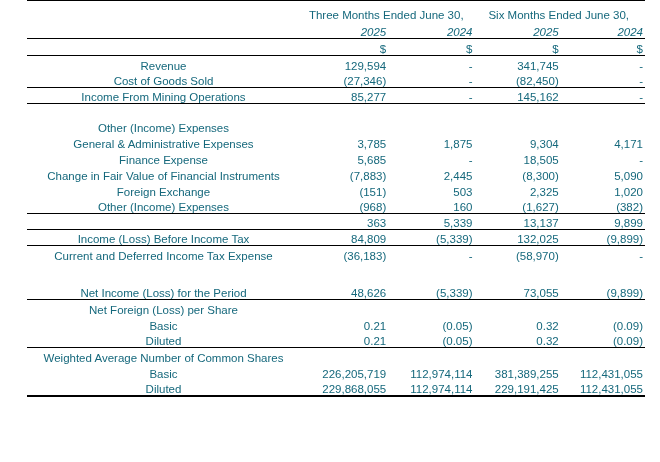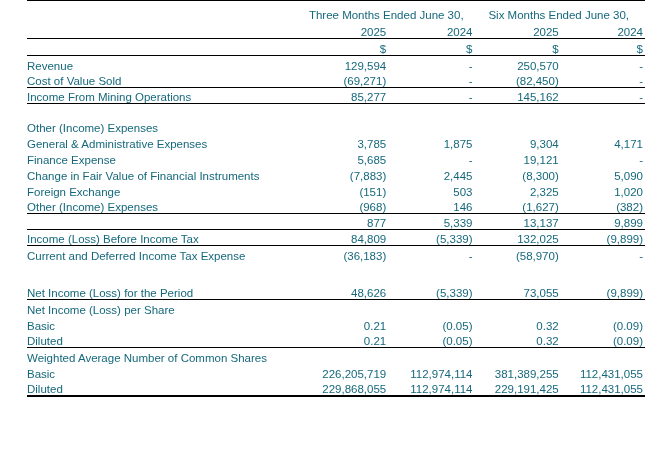--- a/index.html
+++ b/index.html
@@ -34,27 +34,27 @@
     padding: 0;
     margin: 0;
     vertical-align: bottom;
     font-weight: normal;
     white-space: nowrap;
   }
 
   
   tr.r { height: 16px; }
   tr.hdr1 { height: 20px; }
-  tr.hdr2 { height: 18px; }
+  tr.hdr2 { height: 18px; font-style: italic; }
   tr.dollar { height: 17px; }
   tr.gap { height: 14px; }
   tr.gap-lg { height: 22px; }
 
   
-  td.label { text-align: left; padding-left: 2px; }
+  td.label { text-align: center; padding-left: 2px; }
   td.num   { text-align: right; padding-right: 12px; }
   td.num.last { padding-right: 2px; }
   th.ch    { text-align: right; padding-right: 12px; }
   th.ch.last { padding-right: 2px; }
 
   
   .ind0 { padding-left: 2px; }
   .ind1 { padding-left: 16px; }
 
   
@@ -104,27 +104,27 @@
       <th class="ch b">$</th>
       <th class="ch b">$</th>
       <th class="ch b">$</th>
       <th class="ch b last">$</th>
     </tr>
 
     <tr class="r">
       <td class="label ind0 b">Revenue</td>
       <td class="num">129,594</td>
       <td class="num">-</td>
-      <td class="num">250,570</td>
-      <td class="num last">-</td>
-    </tr>
-
-    <tr class="r rule-bot">
-      <td class="label ind0 b">Cost of Value Sold</td>
-      <td class="num">(69,271)</td>
+      <td class="num">341,745</td>
+      <td class="num last">-</td>
+    </tr>
+
+    <tr class="r rule-bot">
+      <td class="label ind0 b">Cost of Goods Sold</td>
+      <td class="num">(27,346)</td>
       <td class="num">-</td>
       <td class="num">(82,450)</td>
       <td class="num last">-</td>
     </tr>
 
     <tr class="r rule-bot">
       <td class="label ind0 b">Income From Mining Operations</td>
       <td class="num">85,277</td>
       <td class="num">-</td>
       <td class="num">145,162</td>
@@ -148,21 +148,21 @@
       <td class="num">3,785</td>
       <td class="num">1,875</td>
       <td class="num">9,304</td>
       <td class="num last">4,171</td>
     </tr>
 
     <tr class="r">
       <td class="label ind1">Finance Expense</td>
       <td class="num">5,685</td>
       <td class="num">-</td>
-      <td class="num">19,121</td>
+      <td class="num">18,505</td>
       <td class="num last">-</td>
     </tr>
 
     <tr class="r">
       <td class="label ind1">Change in Fair Value of Financial Instruments</td>
       <td class="num">(7,883)</td>
       <td class="num">2,445</td>
       <td class="num">(8,300)</td>
       <td class="num last">5,090</td>
     </tr>
@@ -171,28 +171,28 @@
       <td class="label ind1">Foreign Exchange</td>
       <td class="num">(151)</td>
       <td class="num">503</td>
       <td class="num">2,325</td>
       <td class="num last">1,020</td>
     </tr>
 
     <tr class="r rule-bot">
       <td class="label ind1">Other (Income) Expenses</td>
       <td class="num">(968)</td>
-      <td class="num">146</td>
+      <td class="num">160</td>
       <td class="num">(1,627)</td>
       <td class="num last">(382)</td>
     </tr>
 
     <tr class="r rule-bot">
       <td class="label ind0"></td>
-      <td class="num">877</td>
+      <td class="num">363</td>
       <td class="num">5,339</td>
       <td class="num">13,137</td>
       <td class="num last">9,899</td>
     </tr>
 
     <tr class="r rule-bot">
       <td class="label ind0 b">Income (Loss) Before Income Tax</td>
       <td class="num b">84,809</td>
       <td class="num b">(5,339)</td>
       <td class="num b">132,025</td>
@@ -213,21 +213,21 @@
 
     <tr class="r rule-bot">
       <td class="label ind0 b">Net Income (Loss) for the Period</td>
       <td class="num b">48,626</td>
       <td class="num b">(5,339)</td>
       <td class="num b">73,055</td>
       <td class="num b last">(9,899)</td>
     </tr>
 
     <tr class="r">
-      <td class="label ind0 b">Net Income (Loss) per Share</td>
+      <td class="label ind0 b">Net Foreign (Loss) per Share</td>
       <td class="num"></td>
       <td class="num"></td>
       <td class="num"></td>
       <td class="num last"></td>
     </tr>
 
     <tr class="r">
       <td class="label ind1 b">Basic</td>
       <td class="num b">0.21</td>
       <td class="num b">(0.05)</td>

